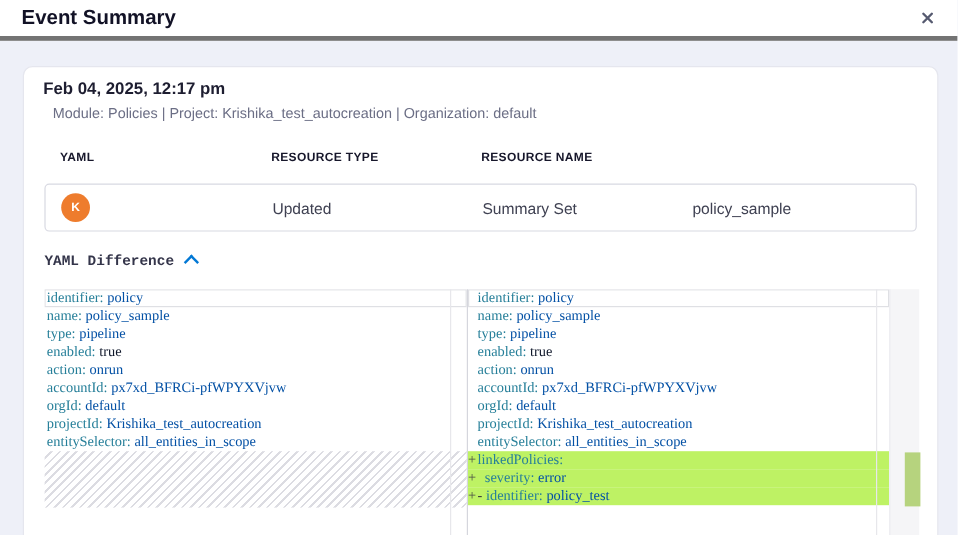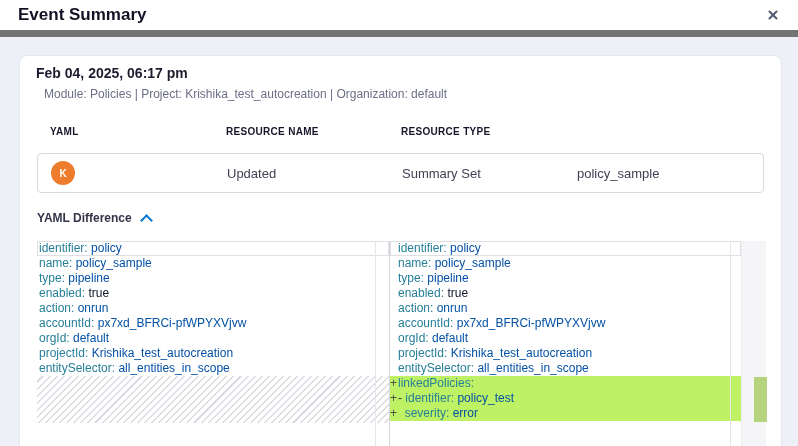--- a/index.html
+++ b/index.html
@@ -3,21 +3,21 @@
 <meta charset="utf-8">
 <style>
   html,body{margin:0;padding:0;}
   body{
     width:798px;height:446px;overflow:hidden;position:relative;
     background:#eef0f8;font-family:"Liberation Sans",sans-serif;
     -webkit-font-smoothing:antialiased;
   }
   
   .topbar{position:absolute;left:0;top:0;width:798px;height:30px;background:#fff;
-    border-bottom:7px solid #737373;z-index:5;}
+    border-bottom:4px solid #737373;z-index:5;}
   .page-title{position:absolute;left:18px;top:0;line-height:30px;font-size:17px;
     font-weight:700;color:#121226;}
   .close-btn{position:absolute;right:10px;top:0;width:30px;height:30px;border:0;background:transparent;
     cursor:pointer;padding:0;}
   .close-x{position:absolute;left:9px;top:14px;width:12px;height:2px;background:#565a70;
     transform:rotate(45deg);border-radius:1px;}
   .close-x::after{content:"";position:absolute;left:0;top:0;width:12px;height:2px;background:#565a70;
     transform:rotate(-90deg);border-radius:1px;}
   
   .card{position:absolute;left:19px;top:55px;width:761px;height:400px;background:#fff;
@@ -30,31 +30,31 @@
   .th{font-size:10px;font-weight:700;color:#17172b;letter-spacing:.3px;}
   .th.first{padding-left:13px;}
   .rowbox{position:absolute;left:17px;top:97px;width:727px;height:40px;border:1px solid #d8d9e2;
     border-radius:4px;display:grid;grid-template-columns:189px 175px 175px auto;align-items:center;
     box-sizing:border-box;background:#fff;}
   .cell{font-size:13px;color:#3f4152;}
   .cell.user{display:flex;align-items:center;gap:9px;padding-left:13px;}
   .avatar{width:24px;height:24px;border-radius:50%;background:#ee7c2d;color:#fff;font-size:10px;
     font-weight:700;display:flex;align-items:center;justify-content:center;flex:0 0 auto;}
   
-  .yaml-toggle{position:absolute;left:17px;top:155px;display:flex;align-items:flex-end;cursor:pointer;}
+  .yaml-toggle{position:absolute;left:17px;top:155px;display:flex;align-items:flex-start;cursor:pointer;font-family:Liberation Mono, monospace;}
   .yaml-label{font-size:12px;font-weight:700;color:#34354a;}
   .chev{display:inline-block;width:7px;height:7px;border-left:2px solid #0278d5;
     border-top:2px solid #0278d5;transform:rotate(45deg);margin-left:10px;margin-top:3px;}
   
   .diff{position:absolute;left:17px;top:185px;width:729px;height:215px;background:#fff;}
   .pane{position:absolute;top:0;bottom:0;overflow:hidden;}
   .pane.left{left:0;width:352px;}
   .pane.right{left:353px;width:351px;}
   .sash{position:absolute;left:352px;top:0;bottom:0;width:1px;background:#d5d6dd;}
-  .code-line{height:15px;line-height:15px;font-family:Liberation Sans, sans-serif;font-size:12px;
+  .code-line{height:15px;line-height:15px;font-family:Liberation Serif, serif;font-size:12px;
     white-space:pre;color:#333;}
   .pane.left .code-line{padding-left:2px;}
   .sign{display:inline-block;width:8px;color:#4b4f46;}
   .tok-key{color:#267f99;}
   .tok-val{color:#0451a5;}
   .tok-bool{color:#0f172a;}
   .tok-plain{color:#333639;}
   .code-line.added{background:#bef264;}
   .hatch{height:47px;width:100%;
     background:repeating-linear-gradient(135deg,#ffffff 0px,#ffffff 3.5px,#dcdce2 3.5px,#dcdce2 5px);}
@@ -71,27 +71,27 @@
 <body>
 
 <div class="topbar">
   <div class="page-title">Event Summary</div>
   <button class="close-btn">
     <span class="close-x"></span>
   </button>
 </div>
 
 <div class="card">
-  <div class="event-date">Feb 04, 2025, 06:17 pm</div>
+  <div class="event-date">Feb 04, 2025, 12:17 pm</div>
   <div class="event-meta">Module: Policies | Project: Krishika_test_autocreation | Organization: default</div>
 
   <div class="thead">
     <div class="th first">YAML</div>
+    <div class="th">RESOURCE TYPE</div>
     <div class="th">RESOURCE NAME</div>
-    <div class="th">RESOURCE TYPE</div>
   </div>
 
   <div class="rowbox">
     <div class="cell user">
       <span class="avatar">K</span>
     </div>
     <div class="cell">Updated</div>
     <div class="cell">Summary Set</div>
     <div class="cell">policy_sample</div>
   </div>
@@ -121,22 +121,22 @@
         <div class="code-line"><span class="sign"></span><span class="tok-key">identifier:</span><span class="tok-val"> policy</span></div>
         <div class="code-line"><span class="sign"></span><span class="tok-key">name:</span><span class="tok-val"> policy_sample</span></div>
         <div class="code-line"><span class="sign"></span><span class="tok-key">type:</span><span class="tok-val"> pipeline</span></div>
         <div class="code-line"><span class="sign"></span><span class="tok-key">enabled:</span><span class="tok-bool"> true</span></div>
         <div class="code-line"><span class="sign"></span><span class="tok-key">action:</span><span class="tok-val"> onrun</span></div>
         <div class="code-line"><span class="sign"></span><span class="tok-key">accountId:</span><span class="tok-val"> px7xd_BFRCi-pfWPYXVjvw</span></div>
         <div class="code-line"><span class="sign"></span><span class="tok-key">orgId:</span><span class="tok-val"> default</span></div>
         <div class="code-line"><span class="sign"></span><span class="tok-key">projectId:</span><span class="tok-val"> Krishika_test_autocreation</span></div>
         <div class="code-line"><span class="sign"></span><span class="tok-key">entitySelector:</span><span class="tok-val"> all_entities_in_scope</span></div>
         <div class="code-line added"><span class="sign">+</span><span class="tok-key">linkedPolicies:</span></div>
+        <div class="code-line added"><span class="sign">+</span><span class="tok-plain">  </span><span class="tok-key">severity:</span><span class="tok-val"> error</span></div>
         <div class="code-line added"><span class="sign">+</span><span class="tok-plain">- </span><span class="tok-key">identifier:</span><span class="tok-val"> policy_test</span></div>
-        <div class="code-line added"><span class="sign">+</span><span class="tok-plain">  </span><span class="tok-key">severity:</span><span class="tok-val"> error</span></div>
         <div class="cur-line"></div>
         <div class="track"></div>
       </div>
     <div class="ruler">
       <div class="ruler-ins"></div>
     </div>
   </div>
 </div>
 
 </body></html>

